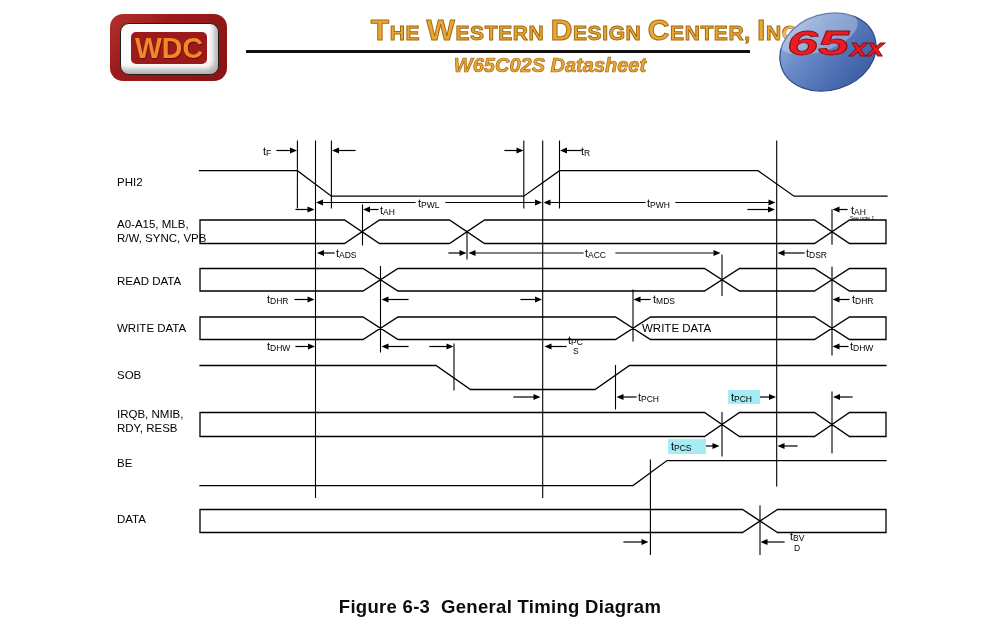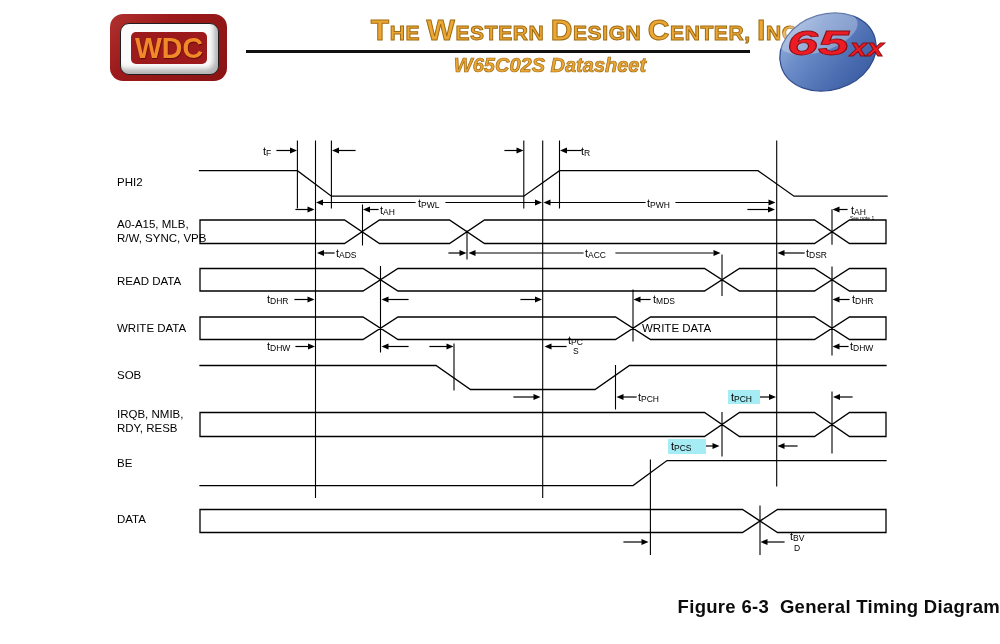--- a/index.html
+++ b/index.html
@@ -222,15 +222,15 @@
 
     <text x="731" y="401">t<tspan font-size="8.5" dy="1">PCH</tspan></text>
 
     <text x="671" y="450">t<tspan font-size="8.5" dy="1">PCS</tspan></text>
 
     <text x="790" y="540">t<tspan font-size="8.5" dy="1">BV</tspan></text>
     <text x="794" y="551" font-size="8.5">D</text>
   </g>
 </svg>
 
-<div class="abs" style="left:0;top:596px;width:1000px;text-align:right;font-weight:bold;font-size:18.5px;color:#0c0c0c;letter-spacing:0.3px;">Figure 6-3&nbsp; General Timing Diagram</div>
+<div class="abs" style="left:0;top:596px;width:1000px;text-align:center;font-weight:bold;font-size:18.5px;color:#0c0c0c;letter-spacing:0.3px;">Figure 6-3&nbsp; General Timing Diagram</div>
 
 </div>
 
 </body></html>

